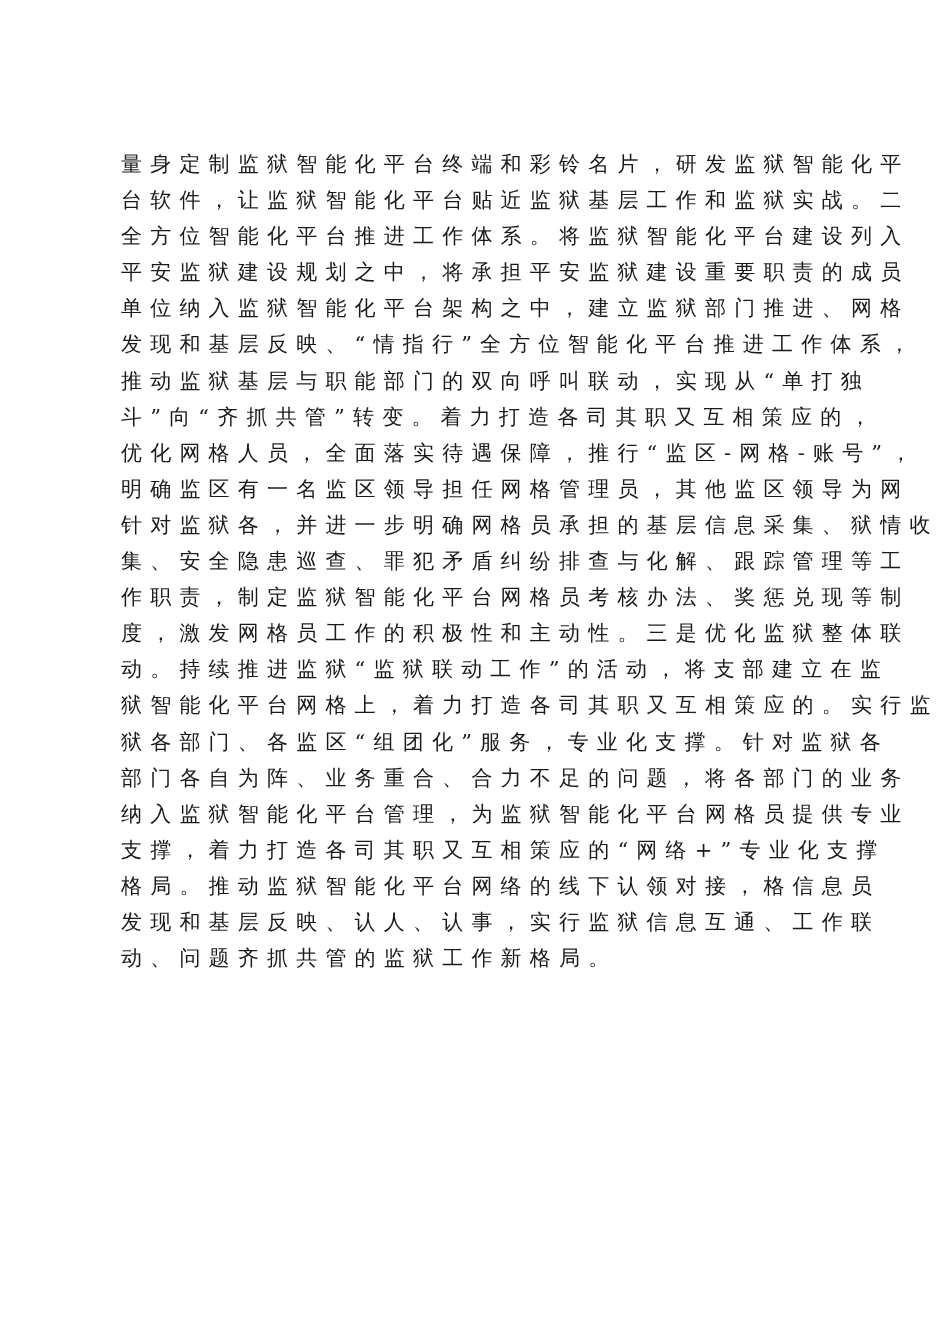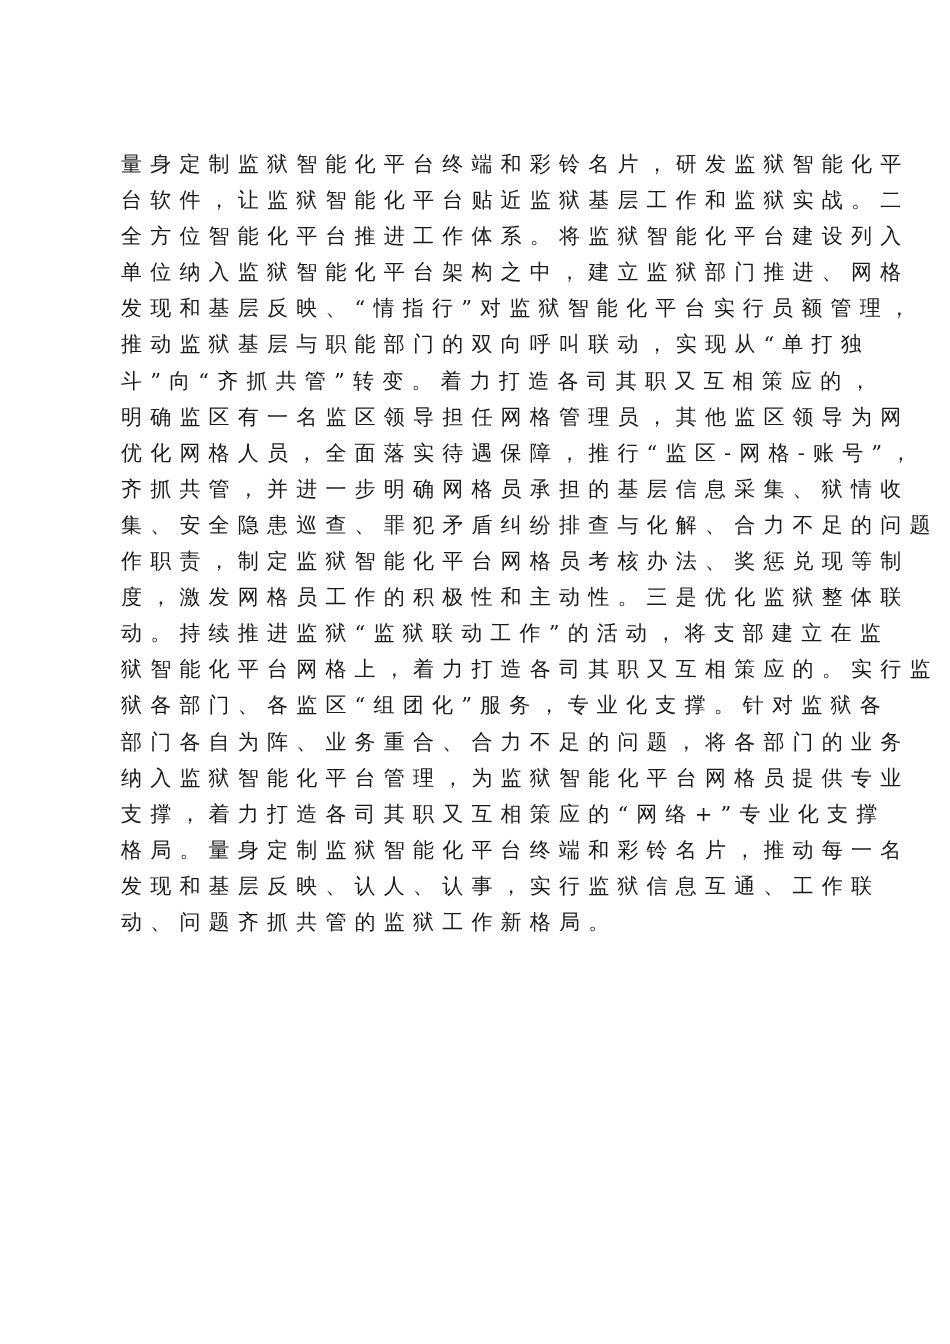--- a/index.html
+++ b/index.html
@@ -39,33 +39,34 @@
     }
   </style>
 </head>
 <body>
 
 <div class="page">
   <div class="body-text">
     <span class="line">量身定制监狱智能化平台终端和彩铃名片，研发监狱智能化平</span>
     <span class="line">台软件，让监狱智能化平台贴近监狱基层工作和监狱实战。二</span>
     <span class="line">全方位智能化平台推进工作体系。将监狱智能化平台建设列入</span>
+    <span class="line">平安监狱建设规划之中，将承担平安监狱建设重要职责的成员</span>
     <span class="line">单位纳入监狱智能化平台架构之中，建立监狱部门推进、网格</span>
-    <span class="line">发现和基层反映、“情指行”对监狱智能化平台实行员额管理，</span>
+    <span class="line">发现和基层反映、“情指行”全方位智能化平台推进工作体系，</span>
     <span class="line">推动监狱基层与职能部门的双向呼叫联动，实现从“单打独</span>
     <span class="line">斗”向“齐抓共管”转变。着力打造各司其职又互相策应的，</span>
+    <span class="line">优化网格人员，全面落实待遇保障，推行“监区-网格-账号”，</span>
     <span class="line">明确监区有一名监区领导担任网格管理员，其他监区领导为网</span>
-    <span class="line">优化网格人员，全面落实待遇保障，推行“监区-网格-账号”，</span>
-    <span class="line">齐抓共管，并进一步明确网格员承担的基层信息采集、狱情收</span>
-    <span class="line">集、安全隐患巡查、罪犯矛盾纠纷排查与化解、合力不足的问题</span>
+    <span class="line">针对监狱各，并进一步明确网格员承担的基层信息采集、狱情收</span>
+    <span class="line">集、安全隐患巡查、罪犯矛盾纠纷排查与化解、跟踪管理等工</span>
     <span class="line">作职责，制定监狱智能化平台网格员考核办法、奖惩兑现等制</span>
     <span class="line">度，激发网格员工作的积极性和主动性。三是优化监狱整体联</span>
     <span class="line">动。持续推进监狱“监狱联动工作”的活动，将支部建立在监</span>
     <span class="line">狱智能化平台网格上，着力打造各司其职又互相策应的。实行监</span>
     <span class="line">狱各部门、各监区“组团化”服务，专业化支撑。针对监狱各</span>
     <span class="line">部门各自为阵、业务重合、合力不足的问题，将各部门的业务</span>
     <span class="line">纳入监狱智能化平台管理，为监狱智能化平台网格员提供专业</span>
     <span class="line">支撑，着力打造各司其职又互相策应的“网络+”专业化支撑</span>
-    <span class="line">格局。量身定制监狱智能化平台终端和彩铃名片，推动每一名</span>
+    <span class="line">格局。推动监狱智能化平台网络的线下认领对接，格信息员</span>
     <span class="line">发现和基层反映、认人、认事，实行监狱信息互通、工作联</span>
     <span class="line">动、问题齐抓共管的监狱工作新格局。</span>
   </div>
 </div>
 
 </body></html>

